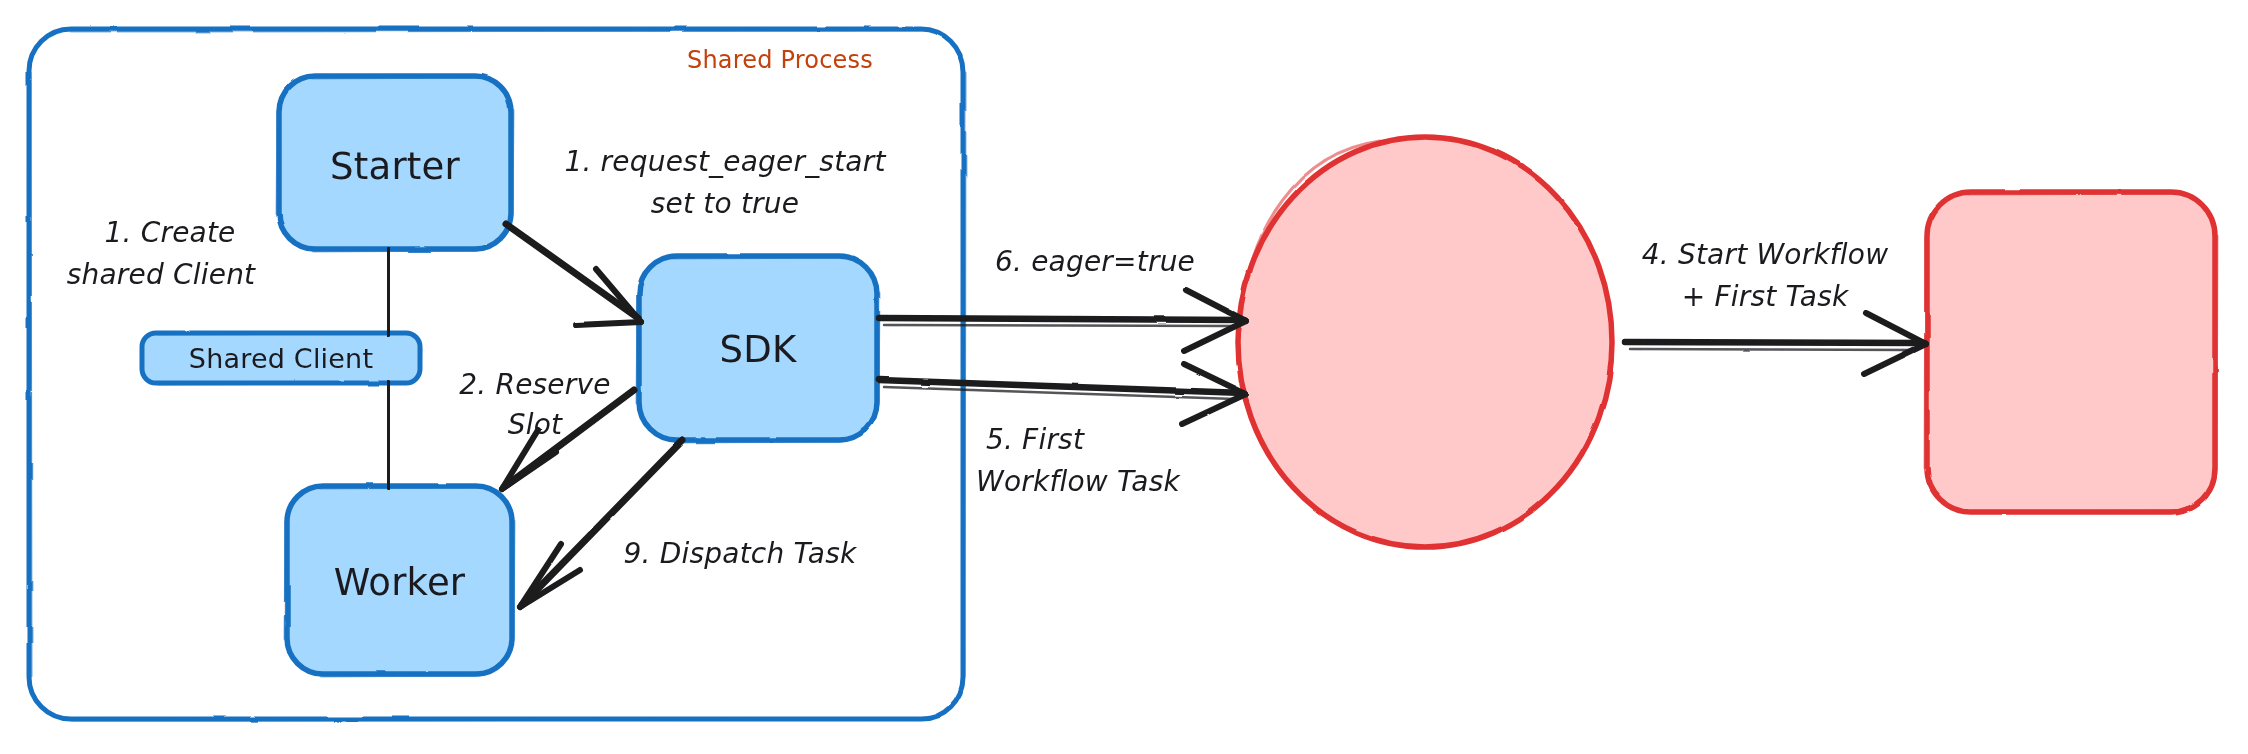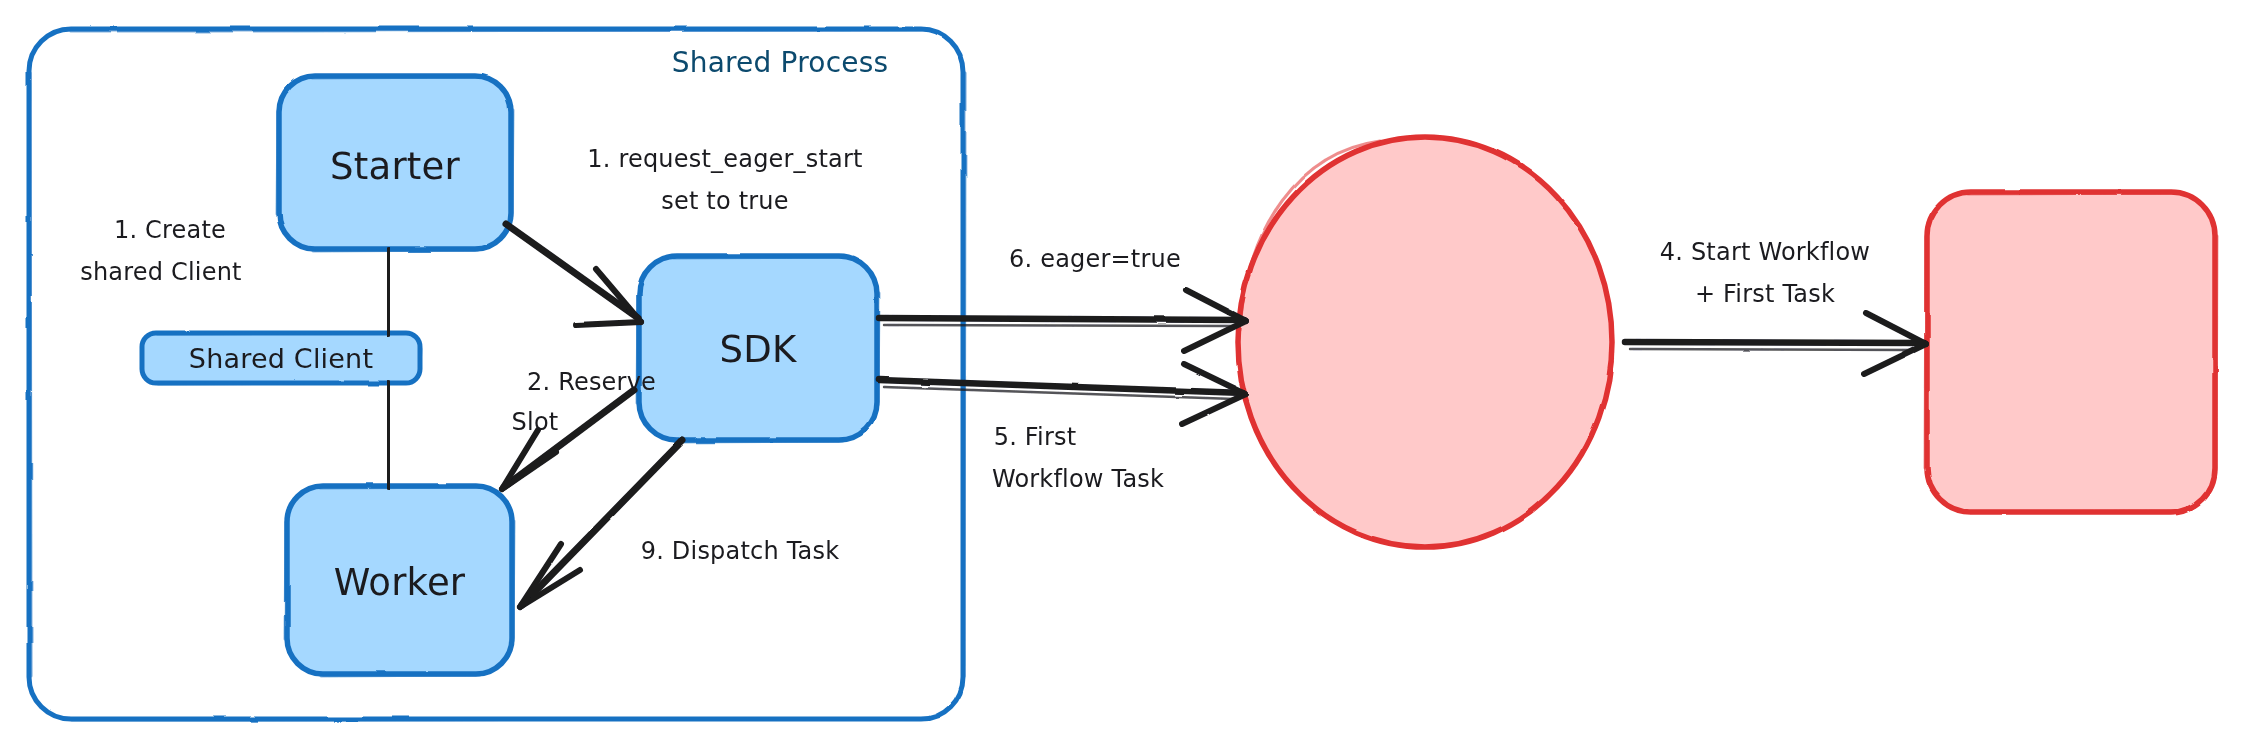--- a/index.html
+++ b/index.html
@@ -18,22 +18,22 @@
     font-family:"DejaVu Sans", sans-serif;
     color:#1b1b1f;
     text-align:center;
     line-height:1.22;
     white-space:pre;
     pointer-events:none;
     letter-spacing:0.2px;
   }
   .node-label{font-size:37px;}
   .node-label-sm{font-size:27px;}
-  .edge-label{font-size:24px;}
-  .group-label{font-size:28px;color:#0c4a6e;}
+  .edge-label{font-size:28px;font-style:italic;}
+  .group-label{font-size:24px;color:#c2410c;}
 </style>
 </head>
 <body>
 
 <div id="stage">
 
   <svg viewBox="0 0 2248 754" xmlns="http://www.w3.org/2000/svg" aria-hidden="true">
     <defs>
       <filter id="rough" x="-20%" y="-20%" width="140%" height="140%">
         <feTurbulence type="fractalNoise" baseFrequency="0.022" numOctaves="3" seed="7" result="n"></feTurbulence>
@@ -137,21 +137,21 @@
   <div class="lbl node-label" style="left:639px; top:327px; width:238px;">SDK</div>
 
 
 
   <div class="lbl edge-label" style="left:45px; top:216px; width:250px;">1. Create</div>
   <div class="lbl edge-label" style="left:31px; top:258px; width:260px;">shared Client</div>
 
   <div class="lbl edge-label" style="left:530px; top:145px; width:390px;">1. request_eager_start</div>
   <div class="lbl edge-label" style="left:530px; top:187px; width:390px;">set to true</div>
 
-  <div class="lbl edge-label" style="left:436px; top:368px; width:220px;text-align:right;">2. Reserve</div>
+  <div class="lbl edge-label" style="left:425px; top:368px; width:220px;">2. Reserve</div>
   <div class="lbl edge-label" style="left:425px; top:408px; width:220px;">Slot</div>
 
   <div class="lbl edge-label" style="left:945px; top:245px; width:300px;">6. eager=true</div>
 
   <div class="lbl edge-label" style="left:895px; top:423px; width:280px;">5. First</div>
   <div class="lbl edge-label" style="left:928px; top:465px; width:300px;">Workflow Task</div>
 
   <div class="lbl edge-label" style="left:1605px; top:238px; width:320px;">4. Start Workflow</div>
   <div class="lbl edge-label" style="left:1605px; top:280px; width:320px;">+ First Task</div>
 

